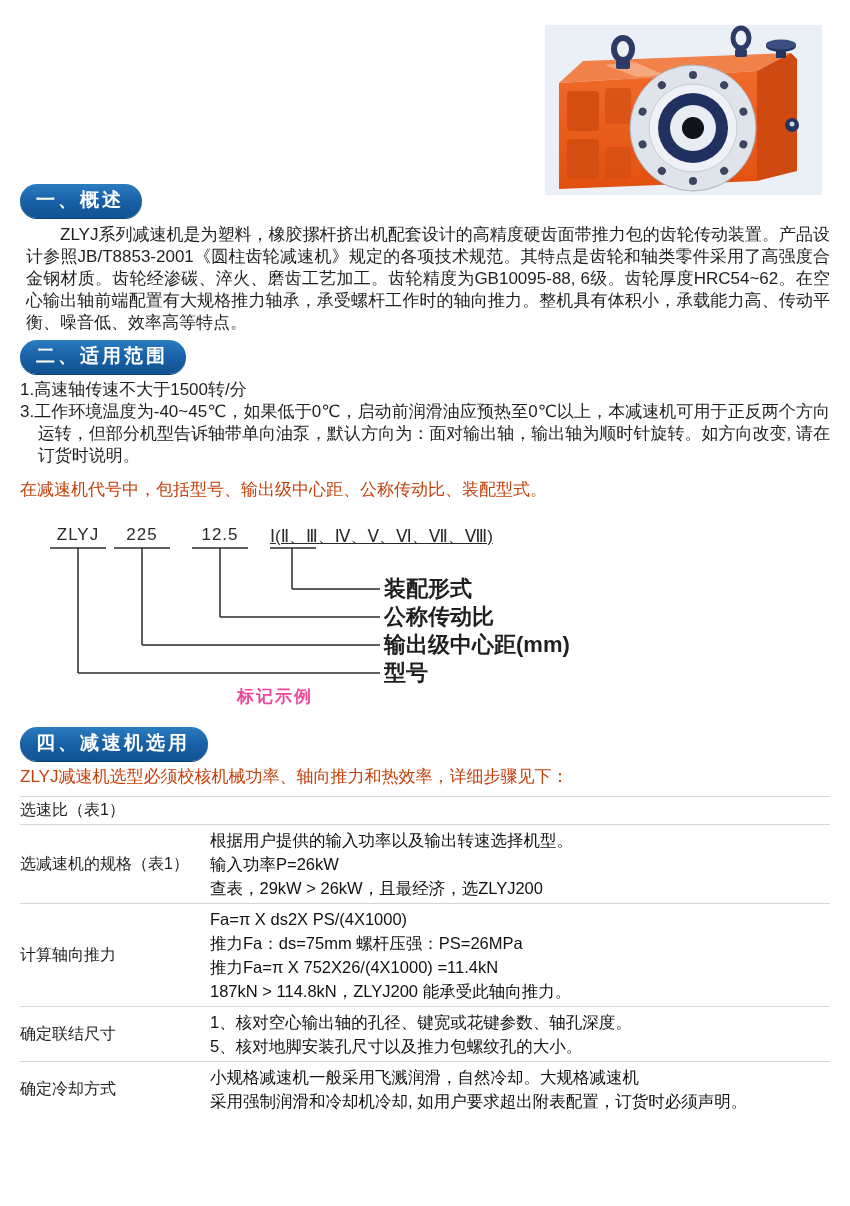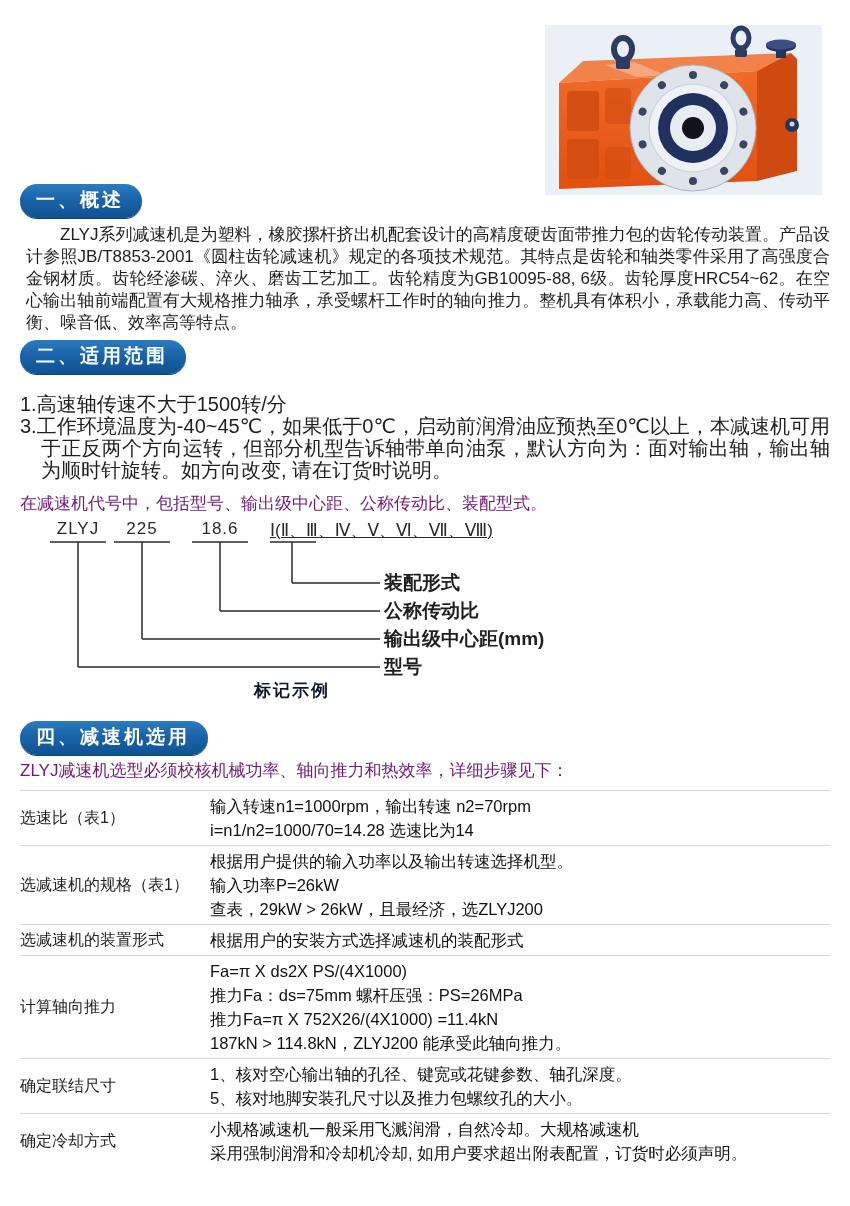--- a/index.html
+++ b/index.html
@@ -29,47 +29,47 @@
     box-shadow:0 1px 0 #0b4578;
   }
   .sec{margin:0;}
   .spacer-top{height:184px;}
 
   .para{
     font-size:17px;line-height:22px;margin:6px 0 0 6px;
     text-indent:2em;text-align:justify;color:#1f1f1f;
   }
   .sec2{margin-top:6px;}
-  .list{margin:19px 0 0 0;font-size:20px;line-height:22px;color:#1f1f1f;}
+  .list{margin:5px 0 0 0;font-size:17px;line-height:22px;color:#1f1f1f;}
   .list .li{padding-left:1.05em;text-indent:-1.05em;text-align:justify;}
 
   .sec3{margin-top:12px;}
-  .intro{font-size:17px;line-height:22px;margin:5px 0 0 0;color:#701a75;}
-
-  
-  .diagram{position:relative;height:192px;margin-top:0;}
+  .intro{font-size:17px;line-height:22px;margin:5px 0 0 0;color:#c2410c;}
+
+  
+  .diagram{position:relative;height:192px;margin-top:20px;}
   .diagram .part{
     position:absolute;top:4px;height:20px;
     font-size:17px;color:#2a2a2a;text-align:center;letter-spacing:1px;
   }
   .diagram .p0{left:30px;width:56px;}
   .diagram .p1{left:94px;width:56px;}
   .diagram .p2{left:172px;width:56px;}
   .diagram .p3{left:250px;width:280px;text-align:left;letter-spacing:0;text-decoration:underline;}
   .diagram .dlabel{
     position:absolute;left:364px;height:20px;line-height:20px;
-    font-size:19px;font-weight:bold;color:#1f1f1f;
+    font-size:22px;font-weight:bold;color:#1f1f1f;
   }
   .diagram .l0{top:58px;}
   .diagram .l1{top:86px;}
   .diagram .l2{top:114px;}
   .diagram .l3{top:142px;}
   .diagram .caption{
-    position:absolute;left:200px;top:164px;width:110px;text-align:right;
-    font-size:17px;font-weight:bold;color:#0f172a;letter-spacing:2px;
+    position:absolute;left:200px;top:164px;width:110px;text-align:center;
+    font-size:17px;font-weight:bold;color:#ec4899;letter-spacing:2px;
   }
   .diagram svg{position:absolute;left:0;top:0;}
 
   .sec4{margin-top:14px;}
 
   
   .table{margin-top:8px;}
   .trow{
     display:flex;align-items:center;
     border-top:1px solid #d5d5d5;
@@ -181,59 +181,49 @@
             <line x1="272" y1="27" x2="272" y2="68"></line>
 
             <line x1="272" y1="68" x2="360" y2="68"></line>
             <line x1="200" y1="96" x2="360" y2="96"></line>
             <line x1="122" y1="124" x2="360" y2="124"></line>
             <line x1="58" y1="152" x2="360" y2="152"></line>
           </g>
         </svg>
         <span class="part p0">ZLYJ</span>
         <span class="part p1">225</span>
-        <span class="part p2">18.6</span>
+        <span class="part p2">12.5</span>
         <span class="part p3">Ⅰ(Ⅱ、Ⅲ、Ⅳ、Ⅴ、Ⅵ、Ⅶ、Ⅷ)</span>
         <span class="dlabel l0">装配形式</span>
         <span class="dlabel l1">公称传动比</span>
         <span class="dlabel l2">输出级中心距(mm)</span>
         <span class="dlabel l3">型号</span>
         <span class="caption">标记示例</span>
       </div>
     </div>
 
     <div class="sec sec4">
       <span class="pill">四、减速机选用</span>
       <p class="intro">ZLYJ减速机选型必须校核机械功率、轴向推力和热效率，详细步骤见下：</p>
 
       <div class="table">
 
         <div class="trow">
           <div class="tlabel">选速比（表1）</div>
-          <div class="tcontent">
-            <div>输入转速n1=1000rpm，输出转速 n2=70rpm</div>
-            <div>i=n1/n2=1000/70=14.28 选速比为14</div>
-          </div>
         </div>
 
         <div class="trow">
           <div class="tlabel">选减速机的规格（表1）</div>
           <div class="tcontent">
             <div>根据用户提供的输入功率以及输出转速选择机型。</div>
             <div>输入功率P=26kW</div>
             <div>查表，29kW &gt; 26kW，且最经济，选ZLYJ200</div>
           </div>
         </div>
 
-        <div class="trow">
-          <div class="tlabel">选减速机的装置形式</div>
-          <div class="tcontent">
-            <div>根据用户的安装方式选择减速机的装配形式</div>
-          </div>
-        </div>
 
         <div class="trow">
           <div class="tlabel">计算轴向推力</div>
           <div class="tcontent">
             <div>Fa=π X ds2X PS/(4X1000)</div>
             <div>推力Fa：ds=75mm 螺杆压强：PS=26MPa</div>
             <div>推力Fa=π X 752X26/(4X1000) =11.4kN</div>
             <div>187kN &gt; 114.8kN，ZLYJ200 能承受此轴向推力。</div>
           </div>
         </div>

